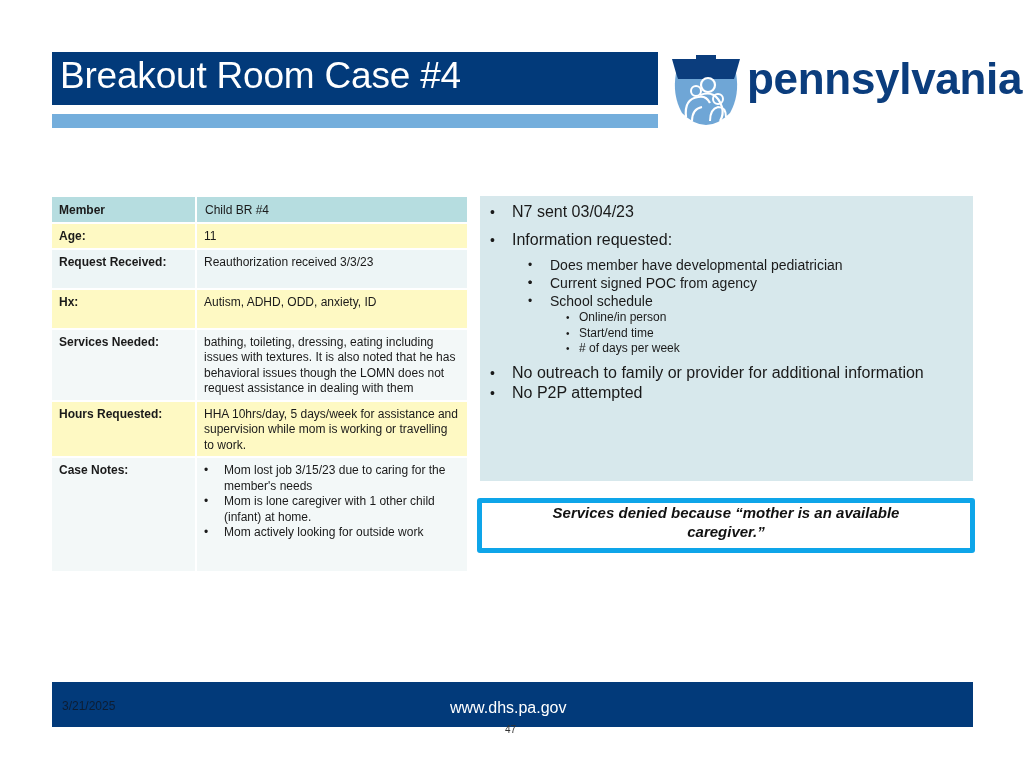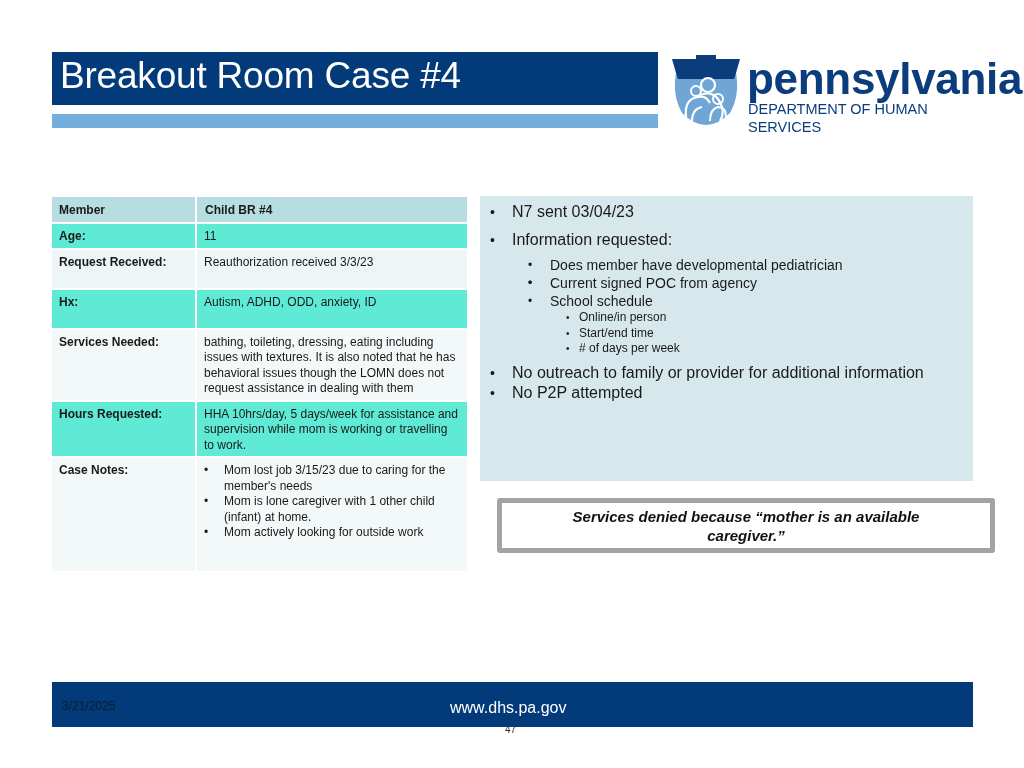--- a/index.html
+++ b/index.html
@@ -39,22 +39,22 @@
       font-size: 12px;
     }
     .case-table td {
       vertical-align: top; padding: 5px 7px 3px 7px;
       border-bottom: 2px solid #ffffff;
       line-height: 15.5px;
     }
     .case-table td.label { width: 145px; font-weight: bold; border-right: 2px solid #ffffff; }
     .case-table td.value { width: 270px; font-size: 12px; }
     .case-table tr.header td { background: #b6dde0; height: 26px; padding-top: 6px; }
-    .case-table tr.header td.value { font-weight: bold; padding-left: 8px; }
-    .case-table tr.odd td { background: #5eead4; }
+    .case-table tr.header td.value { font-weight: normal; padding-left: 8px; }
+    .case-table tr.odd td { background: #fef9c3; }
     .case-table tr.even td { background: #edf5f6; }
     .case-table tr.light td { background: #f3f8f8; }
 
     .case-table ul { list-style: none; }
     .case-table ul li { position: relative; padding-left: 20px; }
     .case-table ul li::before {
       content: "\2022"; position: absolute; left: 0; top: 0;
     }
 
     .info-panel {
@@ -76,23 +76,23 @@
     }
     .info-panel .l2 > li > .bullet { position: absolute; left: 0; top: 0; font-size: 12px; }
     .info-panel .l3 { list-style: none; margin-left: 16px; }
     .info-panel .l3 > li {
       position: relative; padding-left: 13px; font-size: 12px; line-height: 15.5px;
     }
     .info-panel .l3 > li > .bullet { position: absolute; left: 0; top: 0; font-size: 10px; }
 
     .denial-box {
       position: absolute; left: 477px; top: 498px; width: 498px; height: 55px;
-      border: 5px solid #a3a3a3; border-radius: 3px; background: #ffffff;
-      display: flex; align-items: center; justify-content: center;
-      text-align: center; padding: 0 30px; margin-left: 20px;
+      border: 5px solid #0ea5e9; border-radius: 3px; background: #ffffff;
+      display: flex; justify-content: center;
+      text-align: center; padding: 0 30px;
     }
     .denial-box p {
       font-weight: bold; font-style: italic; font-size: 15px; line-height: 19px; color: #111;
     }
 
     .footer-bar {
       position: absolute; left: 52px; top: 682px; width: 921px; height: 45px;
       background: #023a7a;
     }
     .footer-date {
@@ -123,21 +123,20 @@
     <path d="M6 18 H66 L64 24 H8 Z" fill="#0b3d7d"></path>
     <circle cx="38" cy="30" r="7" fill="none" stroke="#ffffff" stroke-width="2.2"></circle>
     <circle cx="26" cy="36" r="5" fill="none" stroke="#ffffff" stroke-width="2"></circle>
     <circle cx="48" cy="44" r="5" fill="none" stroke="#ffffff" stroke-width="2"></circle>
     <path d="M16 62 Q14 44 28 42 Q36 40 40 48" fill="none" stroke="#ffffff" stroke-width="2.2"></path>
     <path d="M30 40 Q46 34 52 52 Q54 60 50 66" fill="none" stroke="#ffffff" stroke-width="2.2"></path>
     <path d="M22 66 Q22 54 32 52" fill="none" stroke="#ffffff" stroke-width="2"></path>
     <path d="M40 66 Q40 54 48 52 Q56 52 56 62" fill="none" stroke="#ffffff" stroke-width="2"></path>
   </svg>
   <div class="logo-name">pennsylvania</div>
-  <div class="logo-dept">DEPARTMENT OF HUMAN SERVICES</div>
 </div>
 
 <table class="case-table">
   <tbody>
       <tr class="header">
     <td class="label">Member</td>
     <td class="value">Child BR #4</td>
   </tr>
   <tr class="odd" style="height:26px">
     <td class="label">Age:</td>

